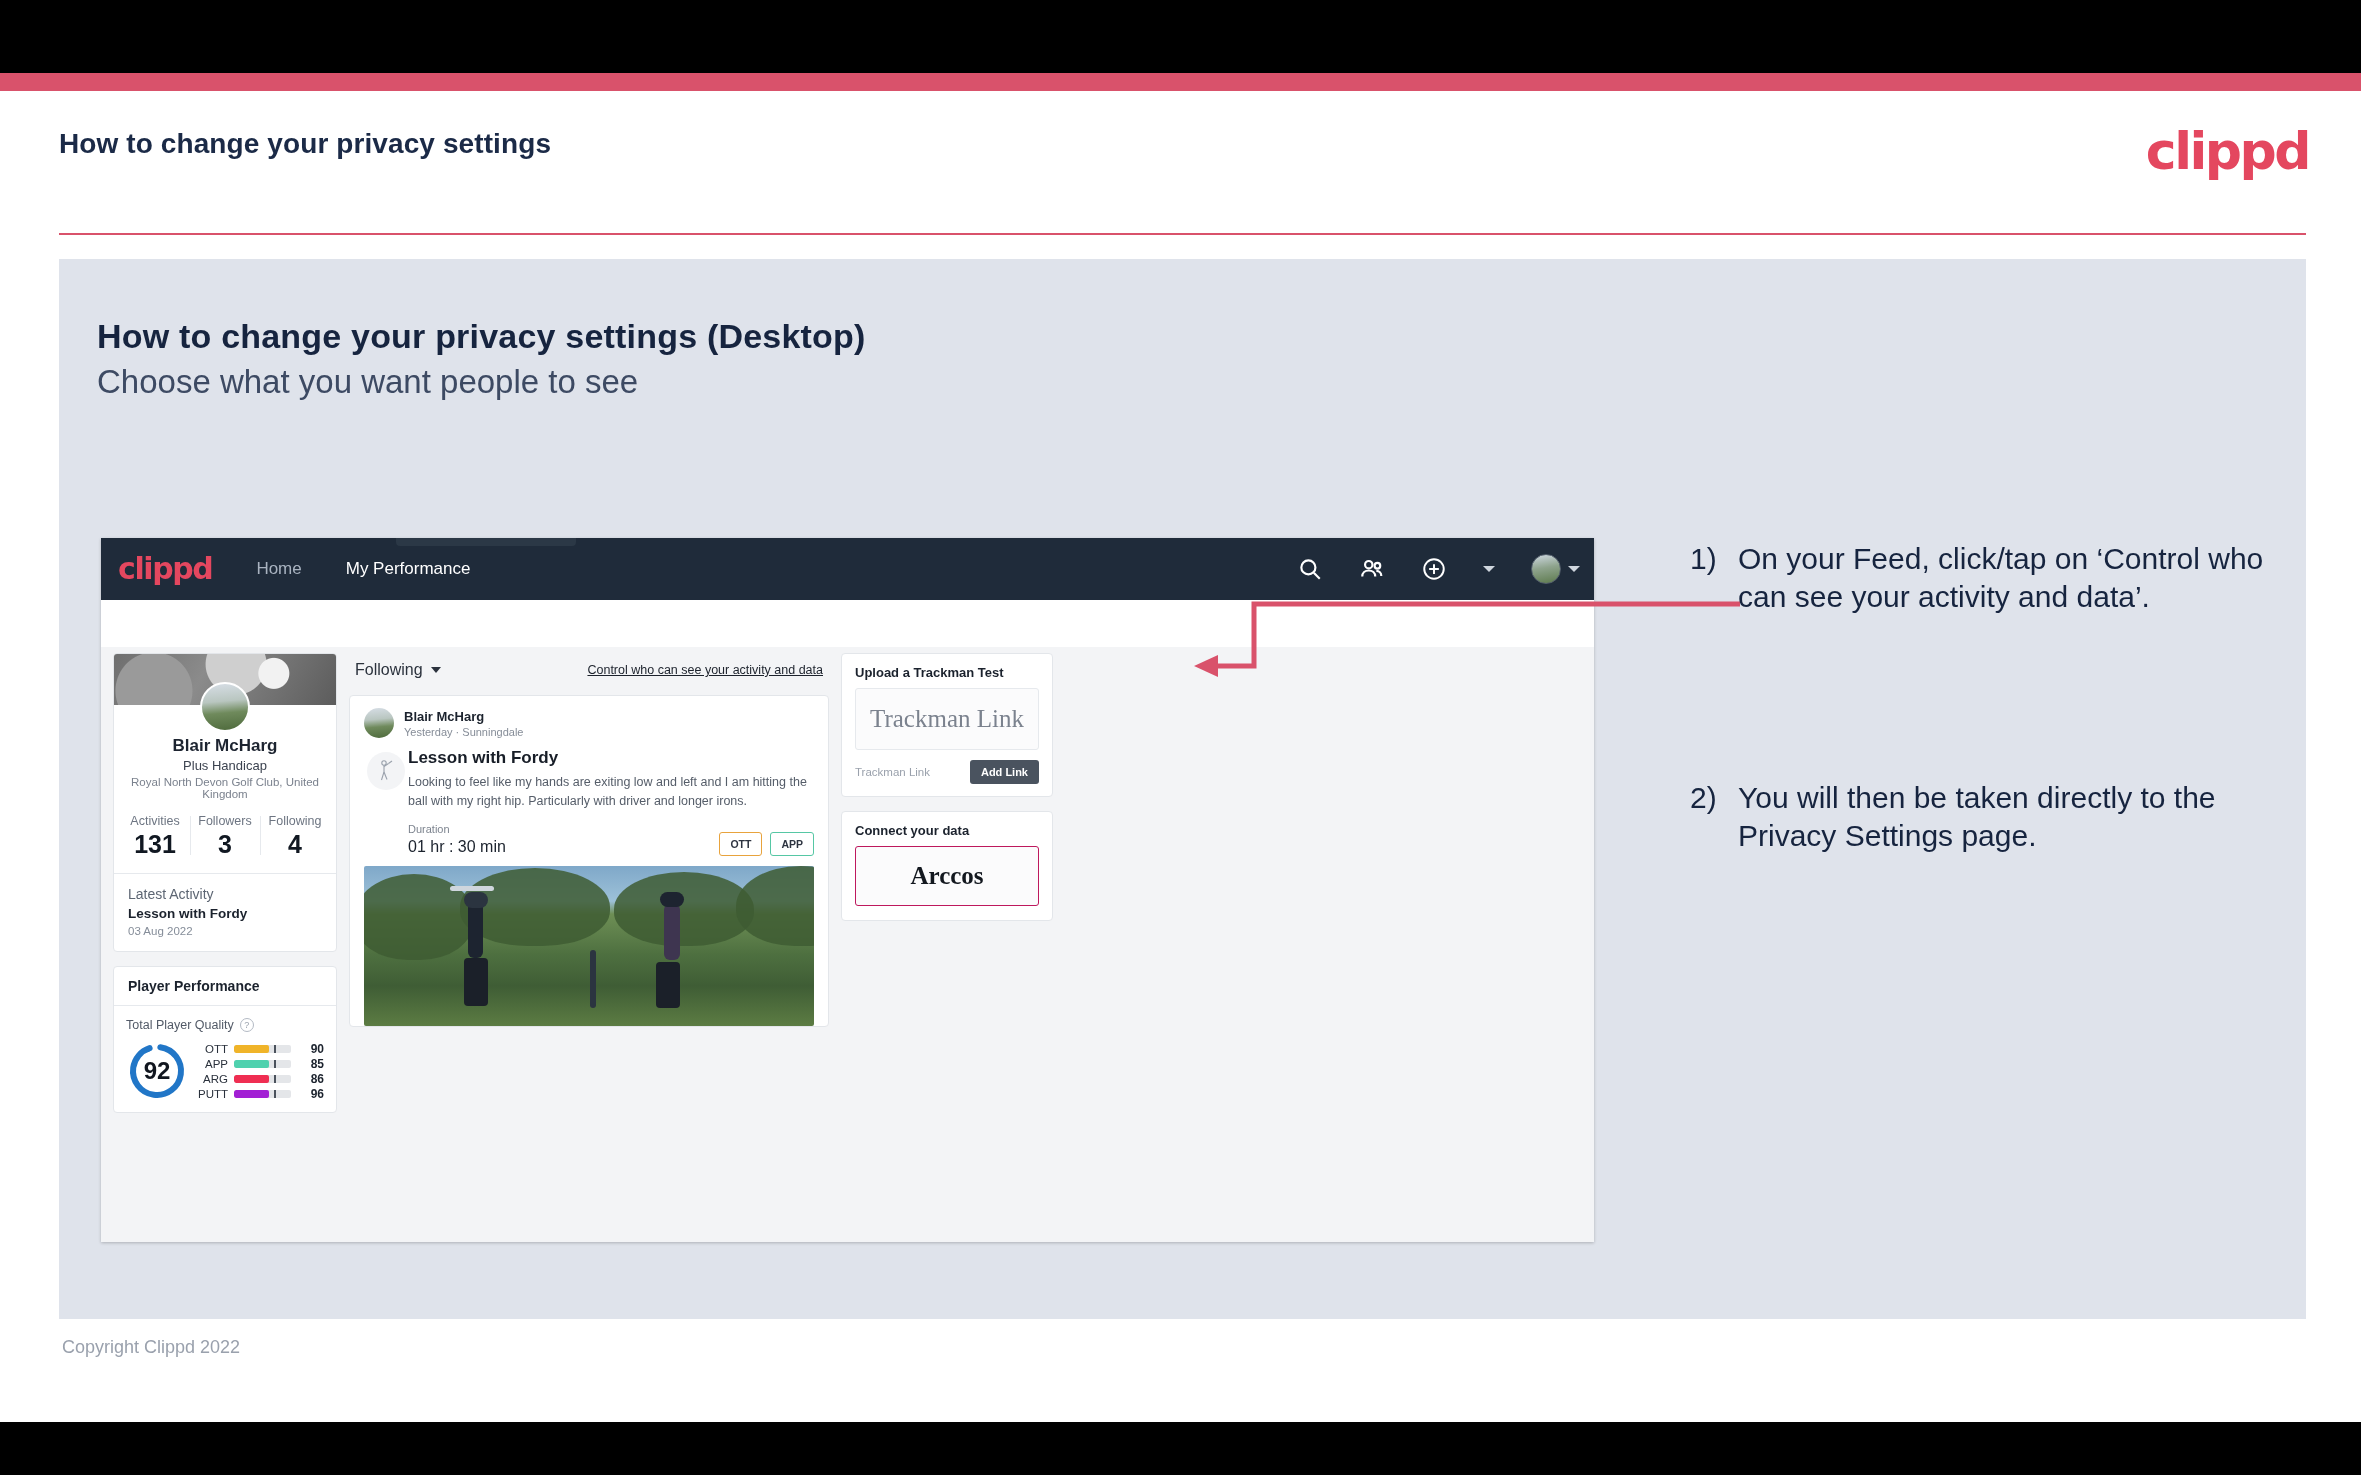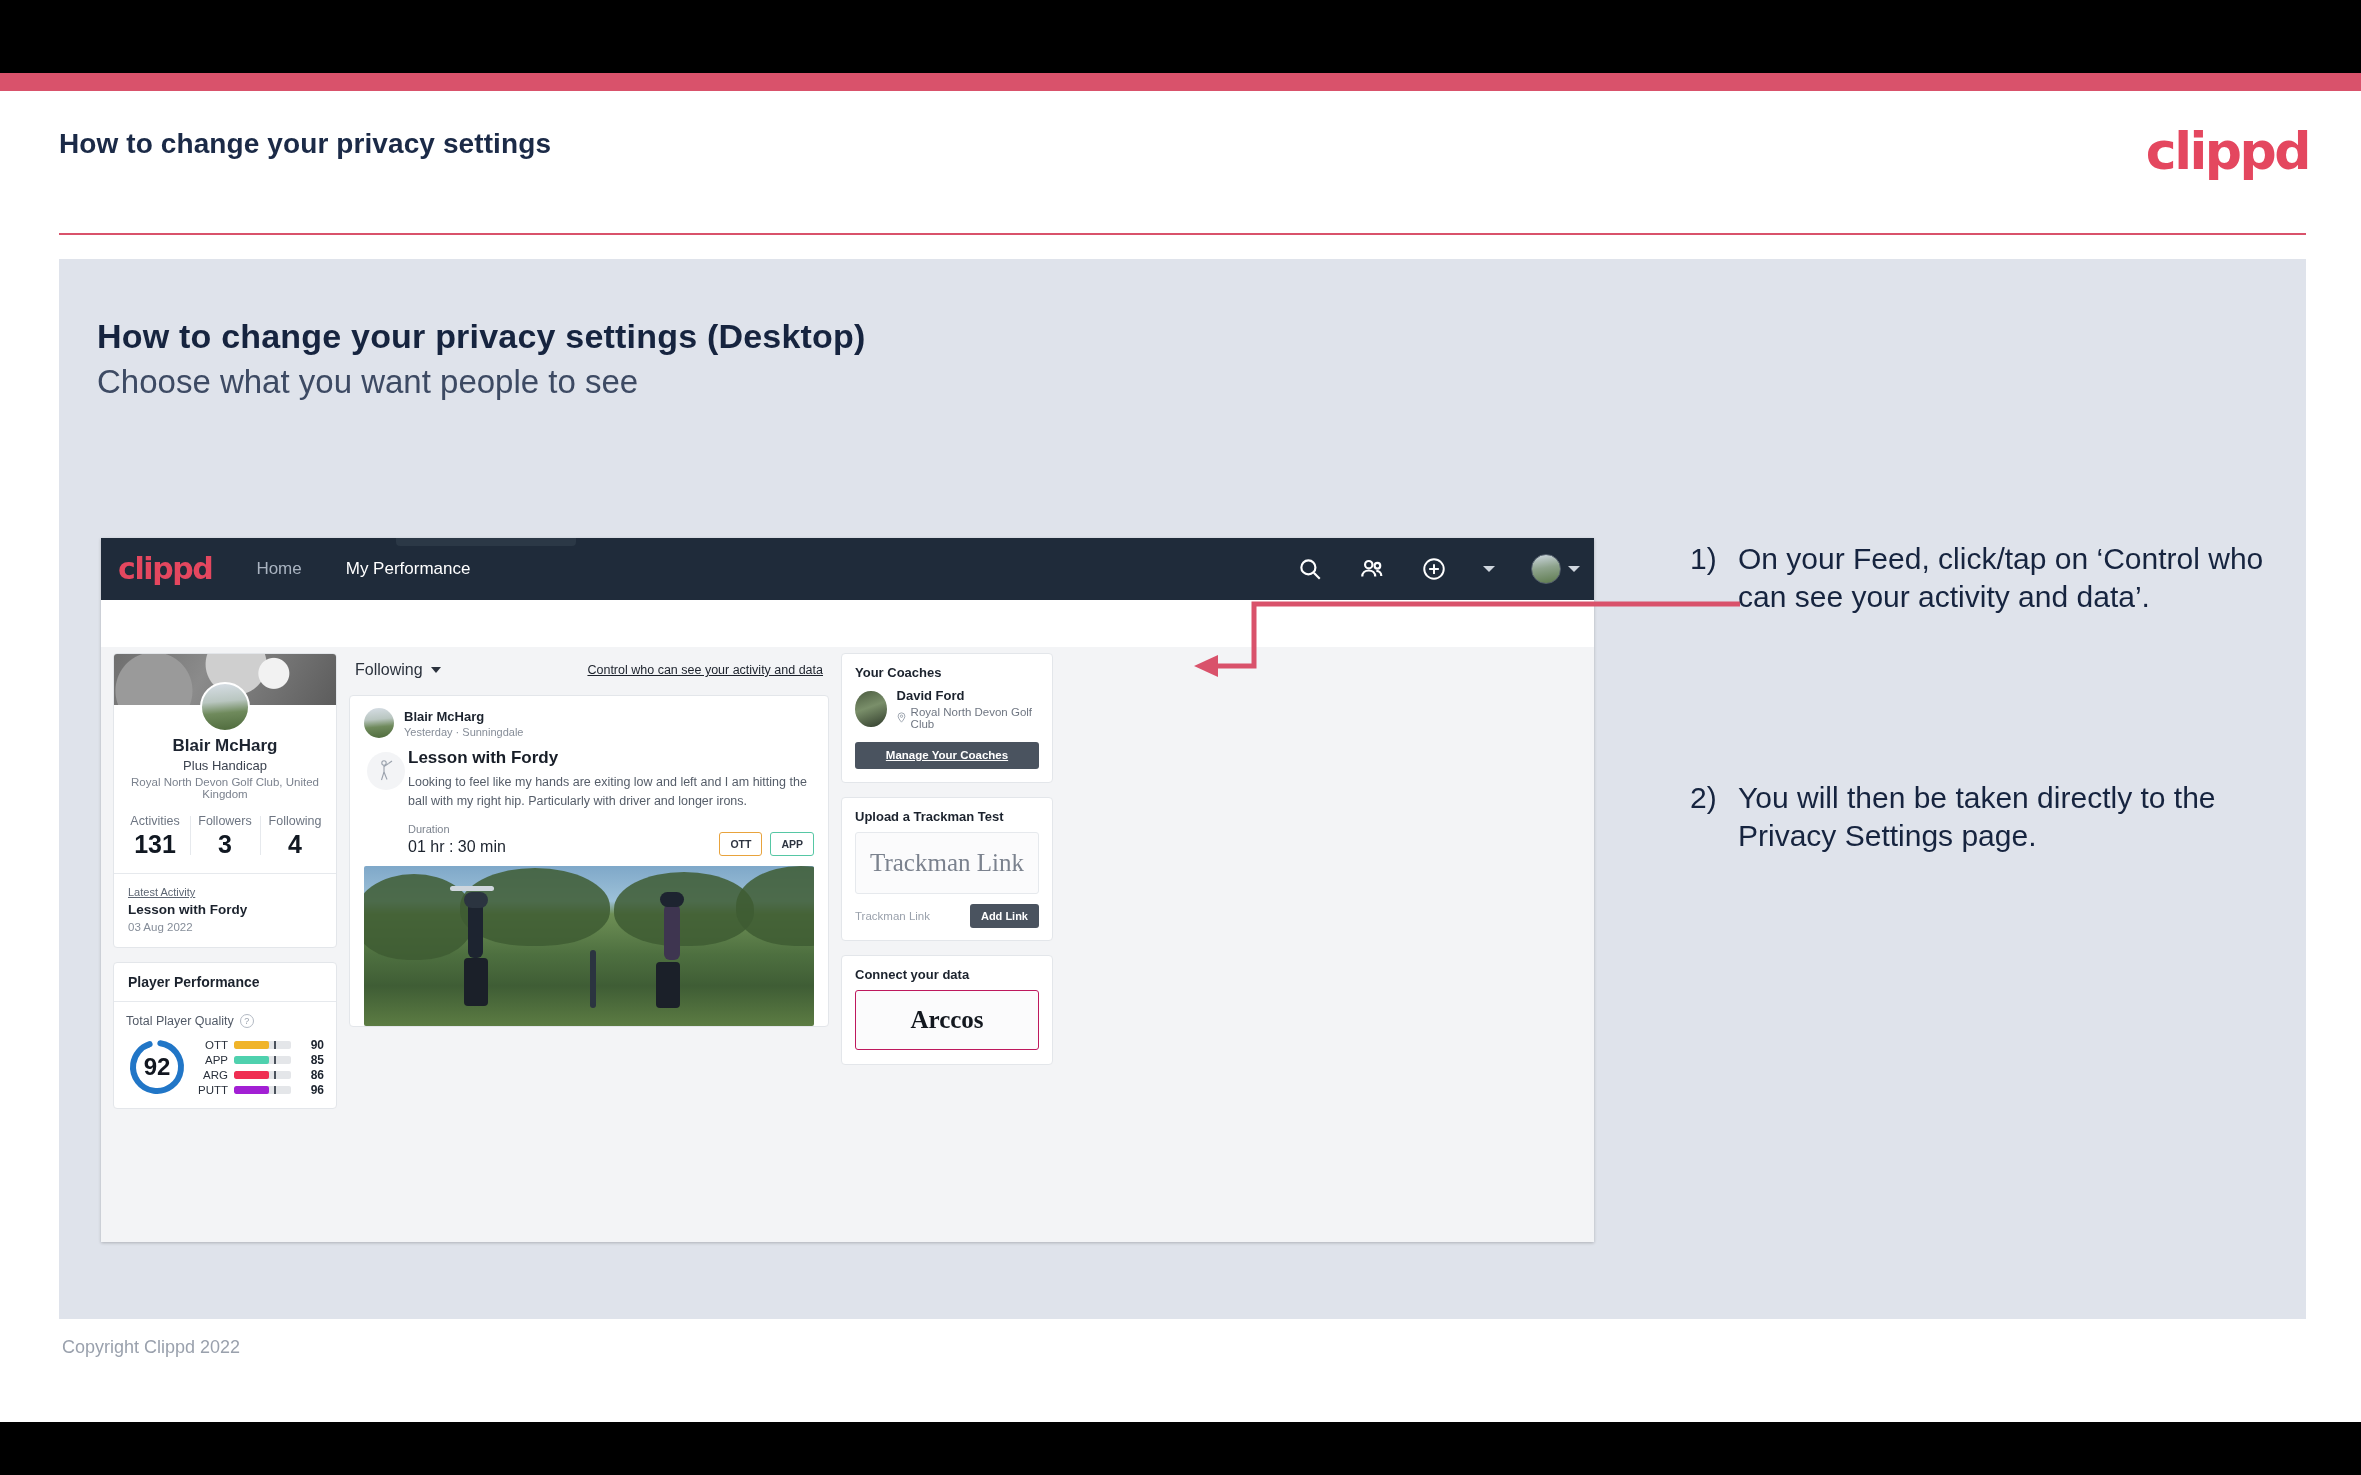--- a/index.html
+++ b/index.html
@@ -118,21 +118,21 @@
   }
   .profile-name { text-align:center; margin-top:31px; font-size:17px; font-weight:700; color:#1d2430; }
   .profile-sub  { text-align:center; margin-top:2px; font-size:13px; color:#3c4350; }
   .profile-club { text-align:center; margin-top:3px; font-size:11.5px; color:#7b828e; }
   .stats { display:flex; margin-top:14px; padding:0 6px 14px; }
   .stat { flex:1; text-align:center; position:relative; }
   .stat + .stat::before { content:""; position:absolute; left:0; top:2px; bottom:4px; width:1px; background:#e6e9ed; }
   .stat-label { font-size:12.5px; color:#6d7582; }
   .stat-value { font-size:25px; font-weight:700; color:#111822; margin-top:2px; }
   .latest-wrap { border-top:1px solid #e6e9ed; padding:12px 14px 14px; }
-  .latest-label { font-size:11px; color:#5d6673;text-decoration:underline; }
+  .latest-label { font-size:14px; color:#5d6673; }
   .latest-title { font-size:13.5px; font-weight:700; color:#1b222d; margin-top:4px; }
   .latest-date  { font-size:11.5px; color:#858d99; margin-top:4px; }
 
   .perf-card { width:224px; margin-top:14px; border-radius:4px; }
   .perf-head { padding:11px 14px; border-bottom:1px solid #e6e9ed; font-size:14px; font-weight:700; color:#1b222d; }
   .perf-body { padding:12px 12px 10px; }
   .tpq-row { display:flex; align-items:center; gap:6px; font-size:12.5px; color:#525a67; }
   .qmark { width:14px;height:14px;border:1px solid #b3bac4;border-radius:50%;display:inline-flex;align-items:center;justify-content:center;font-size:9px;color:#9aa2ad; }
   .gauge-wrap { display:flex; align-items:center; margin-top:8px; }
   .gauge { width:62px; height:62px; position:relative; flex:0 0 62px; }
@@ -415,39 +415,20 @@
           <div class="photo-fig" style="left:296px; top:26px; width:24px; height:15px; border-radius:8px; background:#1d2430;"></div>
           <div class="photo-fig" style="left:292px; top:96px; width:24px; height:46px; border-radius:4px; background:#1b2029;"></div>
           <div class="photo-fig" style="left:100px; top:92px; width:24px; height:48px; border-radius:4px; background:#1b2029;"></div>
           <div class="photo-fig" style="left:226px; top:84px; width:6px; height:58px; background:#2b3440;"></div>
         </div>
       </div>
     </div>
 
     <div class="col-right">
 
-      <div class="card rcard">
-        <div class="rcard-title">Your Coaches</div>
-        <div class="coach-row">
-          <div class="coach-avatar"></div>
-          <div>
-            <div class="coach-name">David Ford</div>
-            <div class="coach-club">
-              <span>
-                <svg width="9" height="11" viewBox="0 0 10 13" fill="none" stroke="#9aa1ac" stroke-width="1.1">
-                  <path d="M5 12C5 12 9 7.6 9 5A4 4 0 0 0 1 5c0 2.6 4 7 4 7z"></path>
-                    <circle cx="5" cy="5" r="1.4"></circle>
-                </svg>
-              </span>
-              <span>Royal North Devon Golf Club</span>
-            </div>
-          </div>
-        </div>
-        <a class="btn-dark" href="#">Manage Your Coaches</a>
-      </div>
 
       <div class="card rcard">
         <div class="rcard-title">Upload a Trackman Test</div>
         <div class="upload-box">
           <span class="upload-word">Trackman Link</span>
         </div>
         <div class="upload-row">
           <span class="upload-input">Trackman Link</span>
           <span class="btn-addlink">Add Link</span>
         </div>

